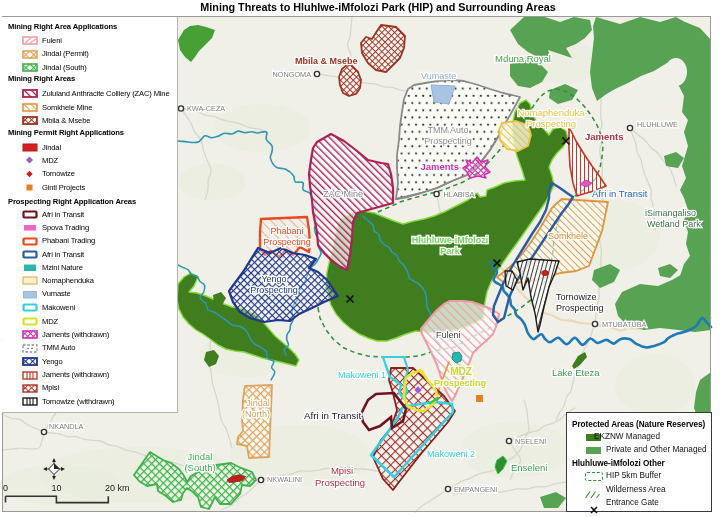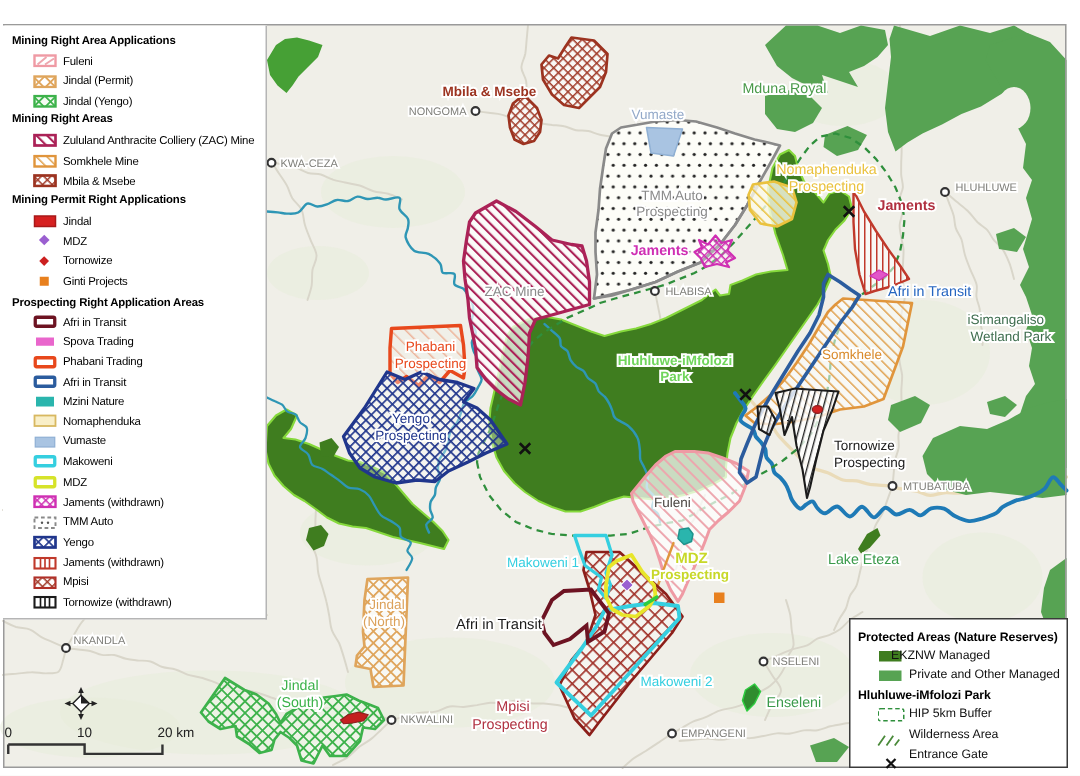--- a/index.html
+++ b/index.html
@@ -13,20 +13,21 @@
 .lt{position:absolute;left:40px;font-size:7.6px;color:#000;white-space:nowrap;letter-spacing:-0.15px;}
 .lsw{position:absolute;left:19.5px;width:16px;height:9px;}
 .lsw svg{display:block;}
 #leg2{position:absolute;left:566px;top:412px;width:144px;height:98px;background:#fff;
 border:1px solid #3a3a3a;z-index:5;}
 .l2h{position:absolute;font-size:8.2px;font-weight:bold;color:#000;white-space:nowrap;letter-spacing:-0.05px;}
 .l2t{position:absolute;font-size:8.2px;color:#111;white-space:nowrap;}
 </style></head>
 <body>
 <div id="wrap">
+<div id="title">Mining Threats to Hluhlwe-iMfolozi Park (HIP) and Surrounding Areas</div>
 <svg id="map" width="720" height="517" viewBox="0 0 720 517">
 <defs>
 <pattern id="pdots" width="7.2" height="14.4" patternUnits="userSpaceOnUse">
  <rect width="7.2" height="14.4" fill="#fdfdf8"></rect>
  <circle cx="2" cy="2.2" r="1.05" fill="#222"></circle>
           <circle cx="5.6" cy="9.4" r="1.05" fill="#222"></circle>
 </pattern>
 <pattern id="ppink" width="6" height="6" patternUnits="userSpaceOnUse" patternTransform="rotate(-45)">
  <rect width="6" height="6" fill="#ffffff" fill-opacity="0.72"></rect>
           <rect width="1.3" height="6" fill="#eda6ae"></rect>
@@ -257,21 +258,21 @@
           <rect x="1" y="1" width="14" height="7" fill="none" stroke="#ef9aa4" stroke-width="1.6"></rect>
         </svg>
       </div><div class="lt" style="top:18.9px">Fuleni</div><div class="lsw" style="top:32.6px">
         <svg width="16" height="9" viewBox="0 0 16 9">
           <rect x="1" y="1" width="14" height="7" fill="url(#ptanx)" stroke="#dfa55c" stroke-width="1.6"></rect>
         </svg>
       </div><div class="lt" style="top:32.3px">Jindal (Permit)</div><div class="lsw" style="top:45.8px">
         <svg width="16" height="9" viewBox="0 0 16 9">
           <rect x="1" y="1" width="14" height="7" fill="url(#pgreenx)" stroke="#3db24b" stroke-width="1.6"></rect>
         </svg>
-      </div><div class="lt" style="top:45.5px">Jindal (Yengo)</div><div class="lh" style="top:56.5px">Mining Right Areas</div><div class="lsw" style="top:72.0px">
+      </div><div class="lt" style="top:45.5px">Jindal (South)</div><div class="lh" style="top:56.5px">Mining Right Areas</div><div class="lsw" style="top:72.0px">
         <svg width="16" height="9" viewBox="0 0 16 9">
           <rect x="1" y="1" width="14" height="7" fill="url(#pcrimson)" stroke="#ab2257" stroke-width="1.8"></rect>
         </svg>
       </div><div class="lt" style="top:71.7px">Zululand Anthracite Colliery (ZAC) Mine</div><div class="lsw" style="top:85.8px">
         <svg width="16" height="9" viewBox="0 0 16 9">
           <rect x="1" y="1" width="14" height="7" fill="url(#porange)" stroke="#e0953c" stroke-width="1.6"></rect>
         </svg>
       </div><div class="lt" style="top:85.5px">Somkhele Mine</div><div class="lsw" style="top:99.3px">
         <svg width="16" height="9" viewBox="0 0 16 9">
           <rect x="1" y="1" width="14" height="7" fill="url(#pdarkredx)" stroke="#9c3320" stroke-width="1.8"></rect>
@@ -356,21 +357,21 @@
           <rect x="1" y="1" width="14" height="7" fill="#fff" stroke="#1b1b1b" stroke-width="1.4"></rect>
           <path d="M5,1 L5,8 M8,1 L8,8 M11,1 L11,8" stroke="#1b1b1b" stroke-width="1.1"></path>
         </svg>
       </div><div class="lt" style="top:380.0px">Tornowize (withdrawn)</div></div>
 <div id="leg2">
 <div class="l2h" style="top:7px;left:5px">Protected Areas (Nature Reserves)</div>
 <div style="position:absolute;top:20.5px;left:19px;width:15px;height:7px;background:#3f7d1f"></div>
 <div class="l2t" style="top:19px;left:27px">EKZNW Managed</div>
 <div style="position:absolute;top:33.5px;left:19px;width:15px;height:7px;background:#57a353"></div>
 <div class="l2t" style="top:32px;left:39px">Private and Other Managed</div>
-<div class="l2h" style="top:45.5px;left:5px">Hluhluwe-iMfolozi Park</div>
+<div class="l2h" style="top:45.5px;left:5px">Hluhluwe-iMfolozi Other</div>
 <div style="position:absolute;top:59px;left:18px;width:16px;height:7px;border:1.6px dashed #2f8f3c;border-radius:2px"></div>
 <div class="l2t" style="top:58px;left:39px">HIP 5km Buffer</div>
 <div style="position:absolute;top:72px;left:17px"><svg width="18" height="9" viewBox="0 0 18 9">
           <path d="M1.5,8 L6,1.5 M7,8 L11.5,1.5 M12.5,8 L15.5,4" stroke="#4a8a3a" stroke-width="1.2" fill="none"></path>
         </svg></div>
 <div class="l2t" style="top:71.5px;left:39px">Wilderness Area</div>
 <div style="position:absolute;top:87px;left:23px"><svg width="8" height="8" viewBox="0 0 8 8">
           <path d="M1,1 L7,7 M1,7 L7,1" stroke="#111" stroke-width="1.5"></path>
         </svg></div>
 <div class="l2t" style="top:85px;left:39px">Entrance Gate</div>

